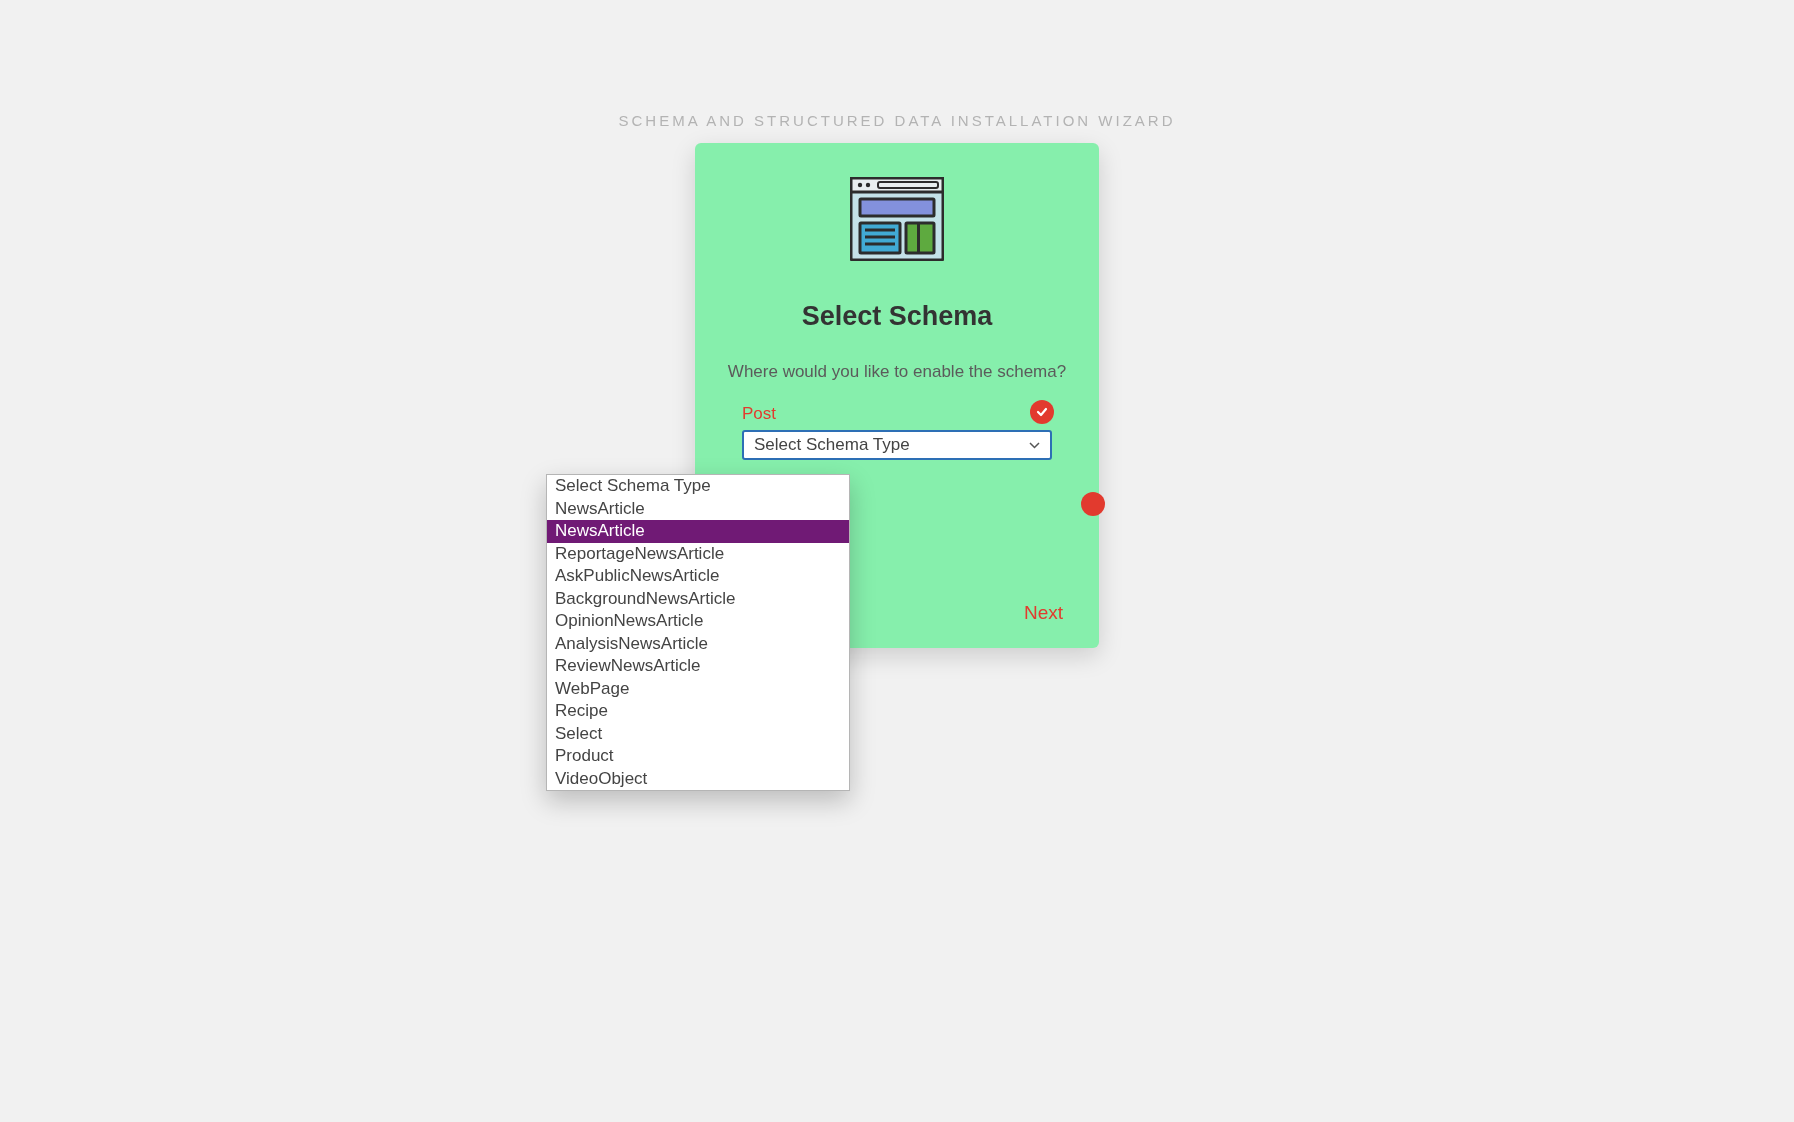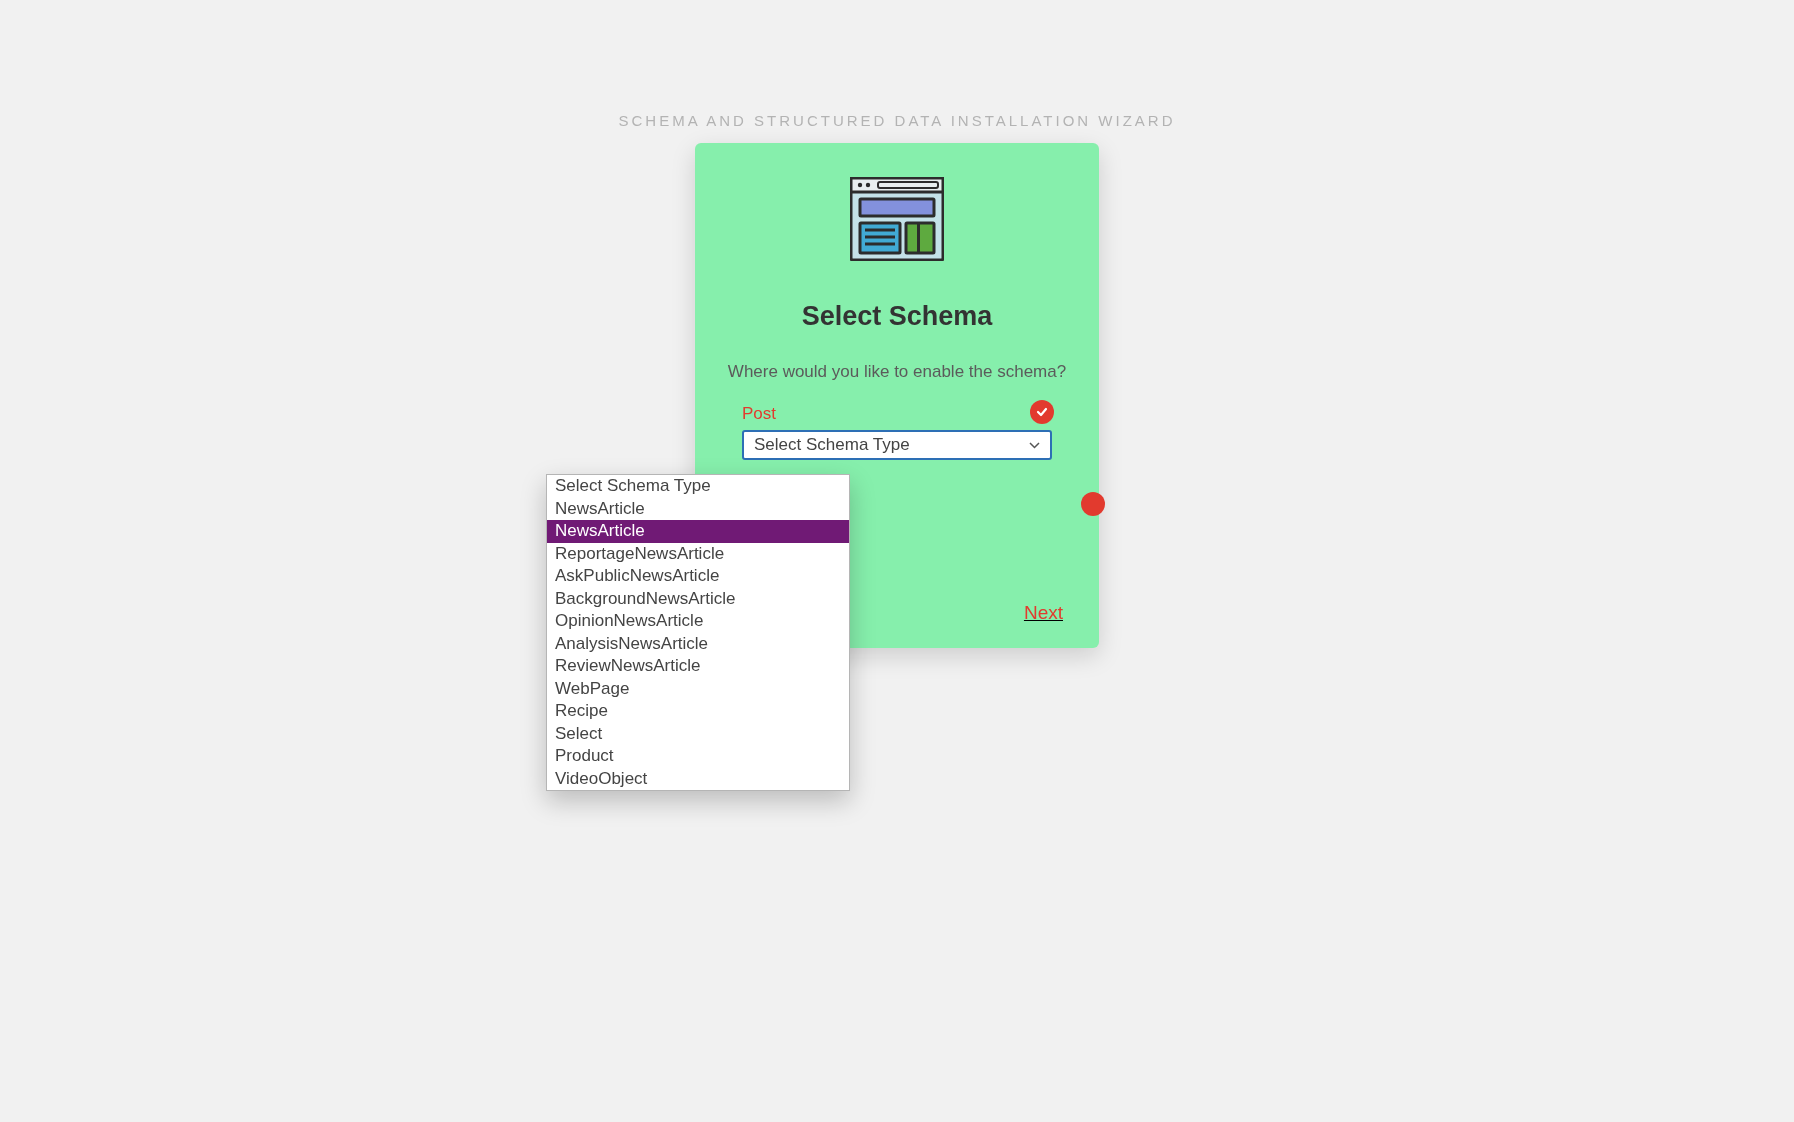--- a/index.html
+++ b/index.html
@@ -118,21 +118,20 @@
     .bottom-actions {
       position: absolute;
       bottom: 24px;
       left: 0;
       right: 0;
       display: flex;
       justify-content: space-between;
       padding: 0 36px;
       font-size: 19px;
       font-weight: 500;
-      text-decoration: underline;
     }
     .skip-link { color: #6b6b6b; }
     .next-link { color: #e23a2e; }
     .behind-badge {
       position: absolute;
       top: 492px;
       left: 50%;
       transform: translateX(184px);
       width: 24px;
       height: 24px;

